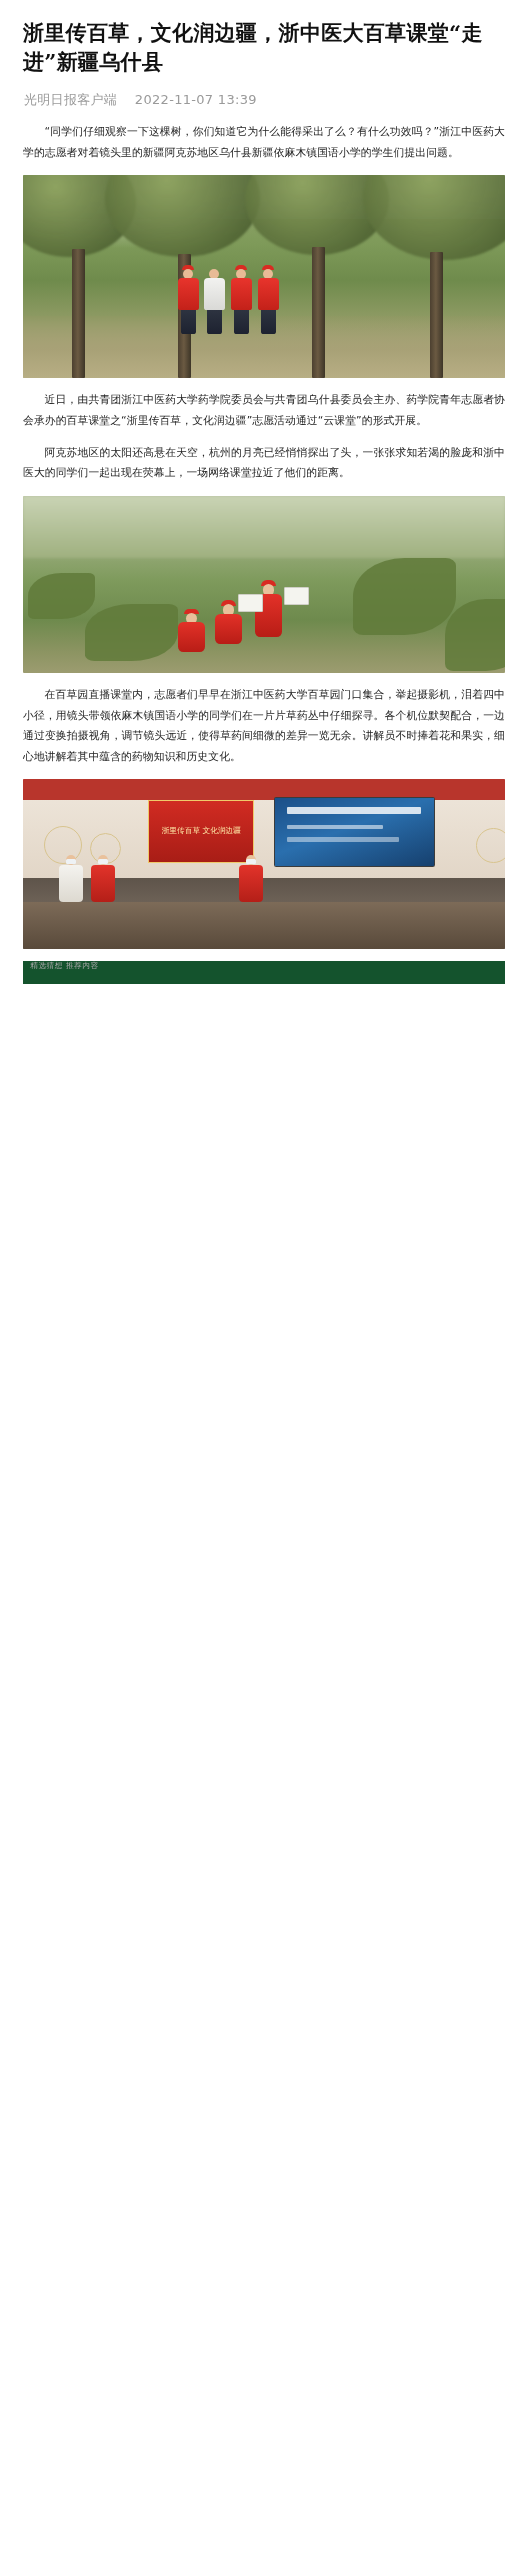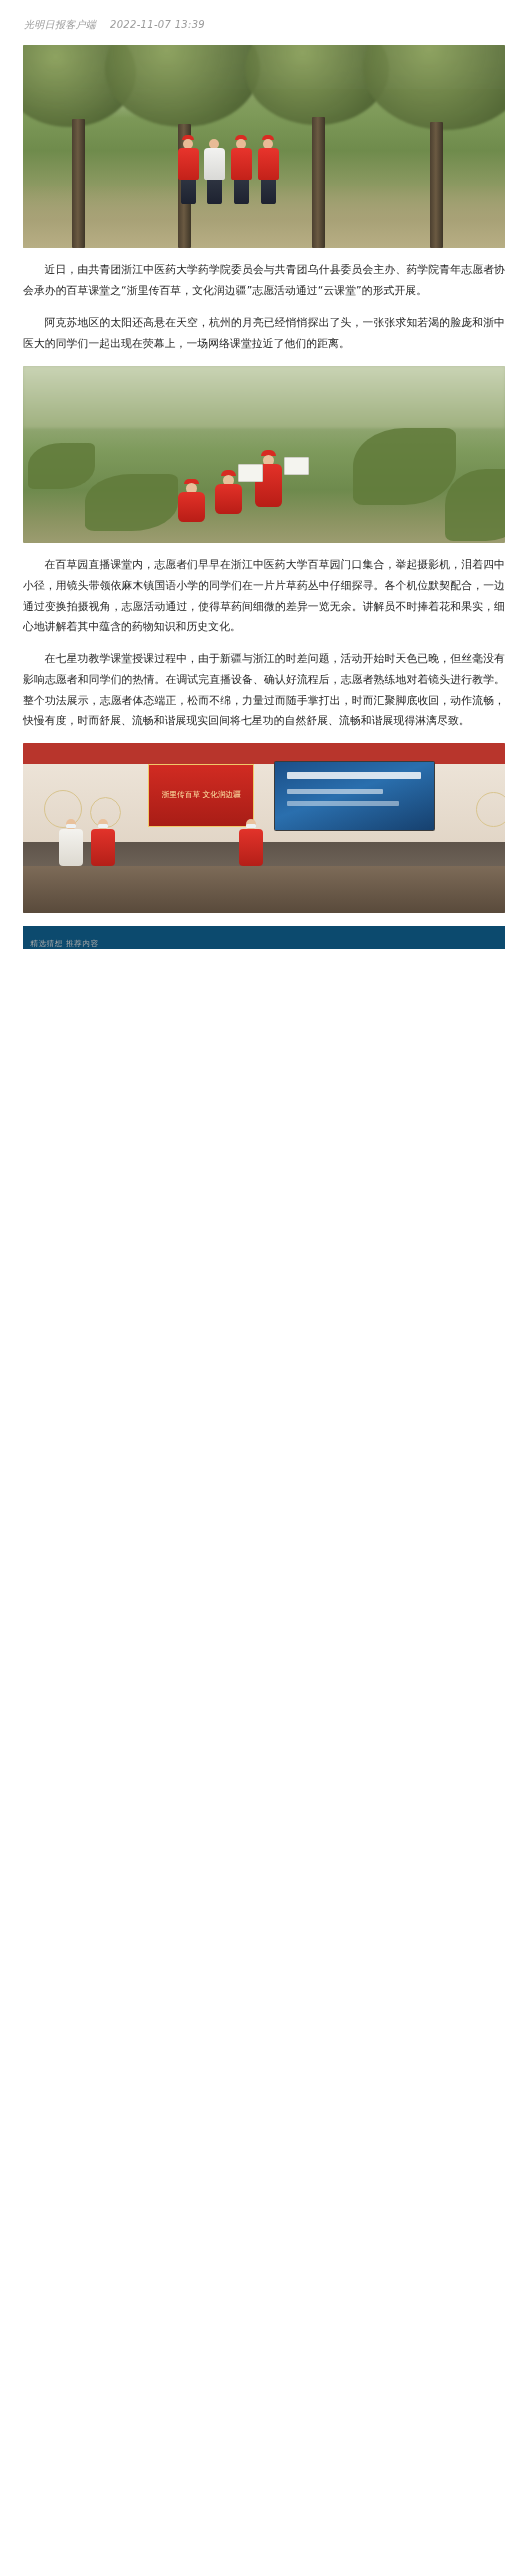--- a/index.html
+++ b/index.html
@@ -23,25 +23,24 @@
   .headline {
     font-size: 21px;
     line-height: 1.42;
     font-weight: 700;
     letter-spacing: 0.3px;
     color: #111;
     margin: 0 0 13.4px 0;
     font-family: "DejaVu Serif", "Liberation Serif", serif;
   }
   .meta {
-    font-size: 10px;
+    font-size: 13px;
     color: #9a9a9a;
     margin: 0 0 13.4px 1px;
     letter-spacing: 0.3px;
-    font-style: italic;
   }
   p.body {
     font-size: 10.8px;
     line-height: 1.92;
     color: #232323;
     margin: 0 0 11.3px 0;
     text-align: justify;
     text-indent: 2em;
     letter-spacing: 0.1px;
   }
@@ -139,41 +138,43 @@
   .p3 .tcoat { width:24px; height:37px; border-radius:4.1px; background: linear-gradient(180deg,#f4f3ef,#ddd9d0); }
   .p3 .tvest { width:24px; height:37px; border-radius:4.1px; background: linear-gradient(180deg,#e2332a,#b41f18); }
   .p3 .thead { width:10.3px; height:10.3px; border-radius:50%; background:#e9c19c; margin:0 auto -2.1px auto; }
   .p3 .mask  { width:9.3px; height:4.6px; border-radius:1.5px; background:#eef2f5; margin:-5.7px auto 1px auto; position:relative; z-index:3;}
   .p3 .circ  { position:absolute; border-radius:50%; border:1px solid #d8c48e; }
 
   
   .bottombar {
     margin-top: 5.2px;
     height: 23px;
-    background: #0c4a6e;
+    background: #14532d;
     display: flex;
-    align-items: flex-end;
+    align-items: flex-start;
     padding-left: 7.2px;
     font-size: 7.7px;
     color: #a8a8a8;
     letter-spacing: 0.5px;
   }
 </style>
 </head>
 <body>
 
 <div class="page">
 
+  <h1 class="headline">浙里传百草，文化润边疆，浙中医大百草课堂“走进”新疆乌什县</h1>
 
   <div class="meta">
     <span>光明日报客户端</span>
     <span>&nbsp;&nbsp;</span>
     <span>2022-11-07 13:39</span>
   </div>
 
+  <p class="body">“同学们仔细观察一下这棵树，你们知道它为什么能得采出了么？有什么功效吗？”浙江中医药大学的志愿者对着镜头里的新疆阿克苏地区乌什县新疆依麻木镇国语小学的学生们提出问题。</p>
 
   <div class="photo p1">
     <div class="sky"></div>
     <div class="canopy" style="left:-20.6px; top:-26px; width:134px; height:108px;"></div>
     <div class="canopy" style="left:82px; top:-36px; width:155px; height:118px;"></div>
     <div class="canopy" style="left:222px; top:-31px; width:144px; height:111px;"></div>
     <div class="canopy" style="left:340px; top:-39px; width:165px; height:124px;"></div>
     <div class="ground"></div>
     <div class="tree" style="left:49px; height:129px;"></div>
     <div class="tree" style="left:155px; height:124px;"></div>
@@ -227,22 +228,21 @@
     </div>
     <div class="kid" style="left:232px; bottom:36px;">
       <div class="kcap"></div>
       <div class="khead"></div>
       <div class="kvest" style="height:43px;"></div>
     </div>
     <div class="board" style="left:215px; bottom:61px;"></div>
     <div class="board" style="left:261px; bottom:68px;"></div>
   </div>
 
-  <p class="body">在百草园直播课堂内，志愿者们早早在浙江中医药大学百草园门口集合，举起摄影机，泪着四中小径，用镜头带领依麻木镇国语小学的同学们在一片片草药丛中仔细探寻。各个机位默契配合，一边通过变换拍摄视角，志愿活动通过，使得草药间细微的差异一览无余。讲解员不时捧着花和果实，细心地讲解着其中蕴含的药物知识和历史文化。</p>
-  <p class="body">在七星功教学课堂授课过程中，由于新疆与浙江的时差问题，活动开始时天色已晚，但丝毫没有影响志愿者和同学们的热情。在调试完直播设备、确认好流程后，志愿者熟练地对着镜头进行教学。整个功法展示，志愿者体态端正，松而不绵，力量过而随手掌打出，时而汇聚脚底收回，动作流畅，快慢有度，时而舒展、流畅和谐展现实回间将七星功的自然舒展、流畅和谐展现得淋漓尽致。</p>
+  <p class="body">在百草园直播课堂内，志愿者们早早在浙江中医药大学百草园门口集合，举起摄影机，泪着四中小径，用镜头带领依麻木镇国语小学的同学们在一片片草药丛中仔细探寻。各个机位默契配合，一边通过变换拍摄视角，调节镜头远近，使得草药间细微的差异一览无余。讲解员不时捧着花和果实，细心地讲解着其中蕴含的药物知识和历史文化。</p>
 
   <div class="photo p3">
     <div class="wall"></div>
     <div class="band"></div>
     <div class="screen">
       <div class="sl"></div>
       <div class="sl2"></div>
       <div class="sl3"></div>
     </div>
     <div class="redbanner">浙里传百草 文化润边疆</div>

